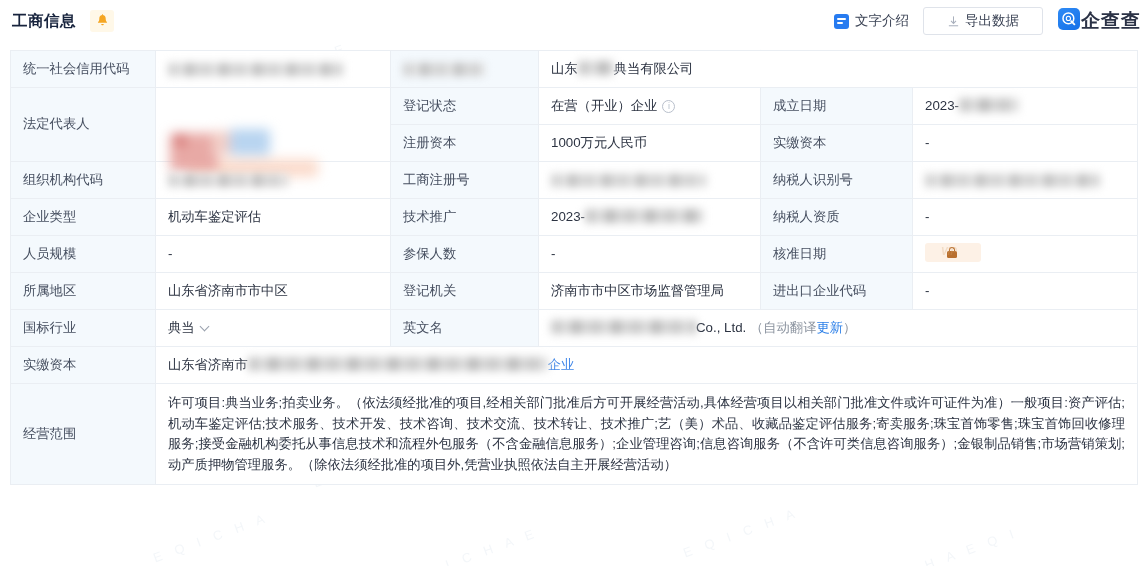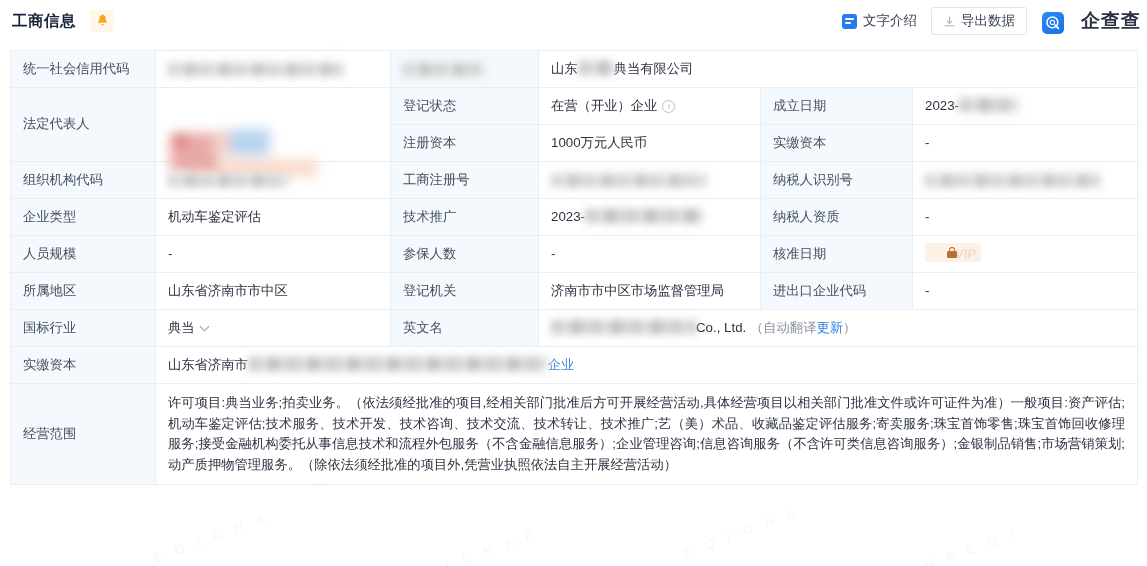--- a/index.html
+++ b/index.html
@@ -91,36 +91,36 @@
   .ti-icon::after  { top: 8.5px; width: 6px; }
   .text-intro .lbl {
     font-size: 13.5px;
     color: #3b4355;
   }
   .export-btn {
     display: flex;
     align-items: center;
     gap: 5px;
     height: 28px;
-    padding: 0 11px;
+    padding: 0 23px;
     border: 1px solid #dfe3ea;
     border-radius: 3px;
     background: #fff;
     cursor: pointer;
     margin-right: 15px;
   }
   .export-btn .lbl {
     font-size: 13.5px;
     color: #3b4355;
   }
   .dl-icon { width: 13px; height: 13px; display: block; flex: none; }
   .brand {
     display: flex;
-    align-items: flex-end;
-    gap: 17px;
+    align-items: flex-start;
+    gap: 1px;
     cursor: pointer;
   }
   .brand-mark {
     width: 22px; height: 22px;
     border-radius: 5px;
     background: linear-gradient(145deg,#2f8bf5,#1570e8);
     display: flex; align-items: center; justify-content: center;
     flex: none;
   }
   .brand-name {
@@ -241,22 +241,22 @@
     display: inline-flex;
     align-items: center;
     justify-content: center;
     width: 56px; height: 19px;
     background: #fdf1e6;
     border-radius: 3px;
     position: relative;
   }
   .vip-pill .vt {
     position: absolute;
-    right: 5px; top: 1px;
-    font-size: 13px;
+    right: 24px; top: 1px;
+    font-size: 10px;
     font-weight: bold;
     color: rgba(216,166,110,0.28);
     font-style: italic;
   }
   .lock {
     width: 10px; height: 11px;
     position: relative;
     margin-right: 2px;
   }
   .lock .body {

